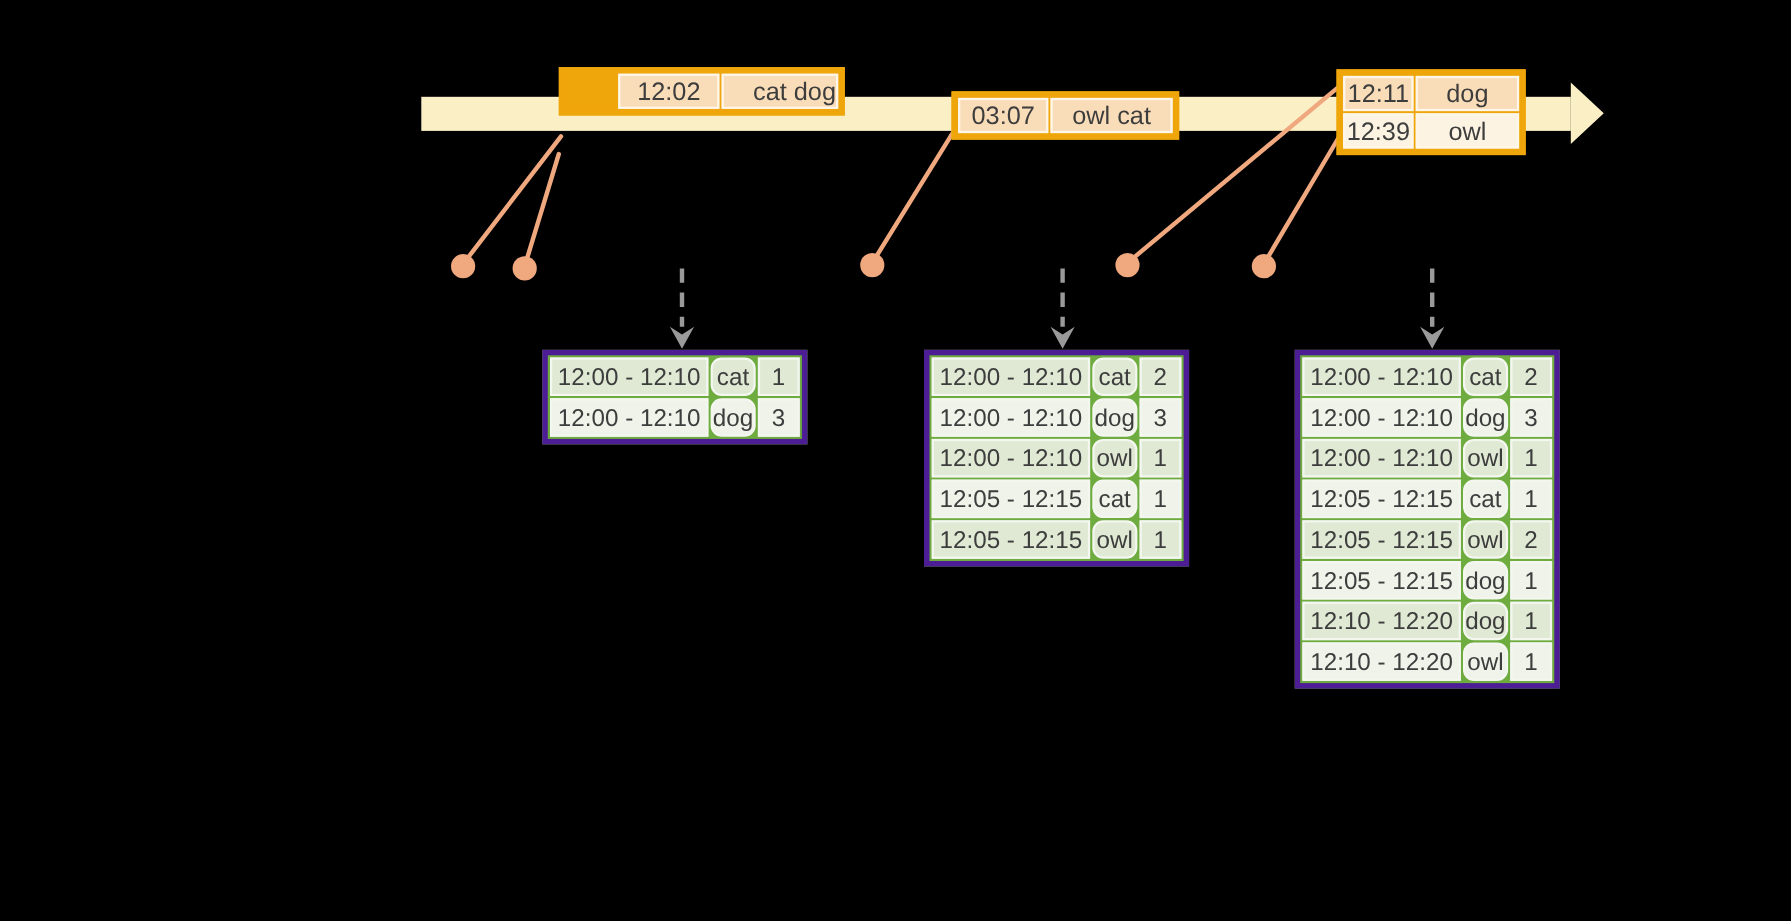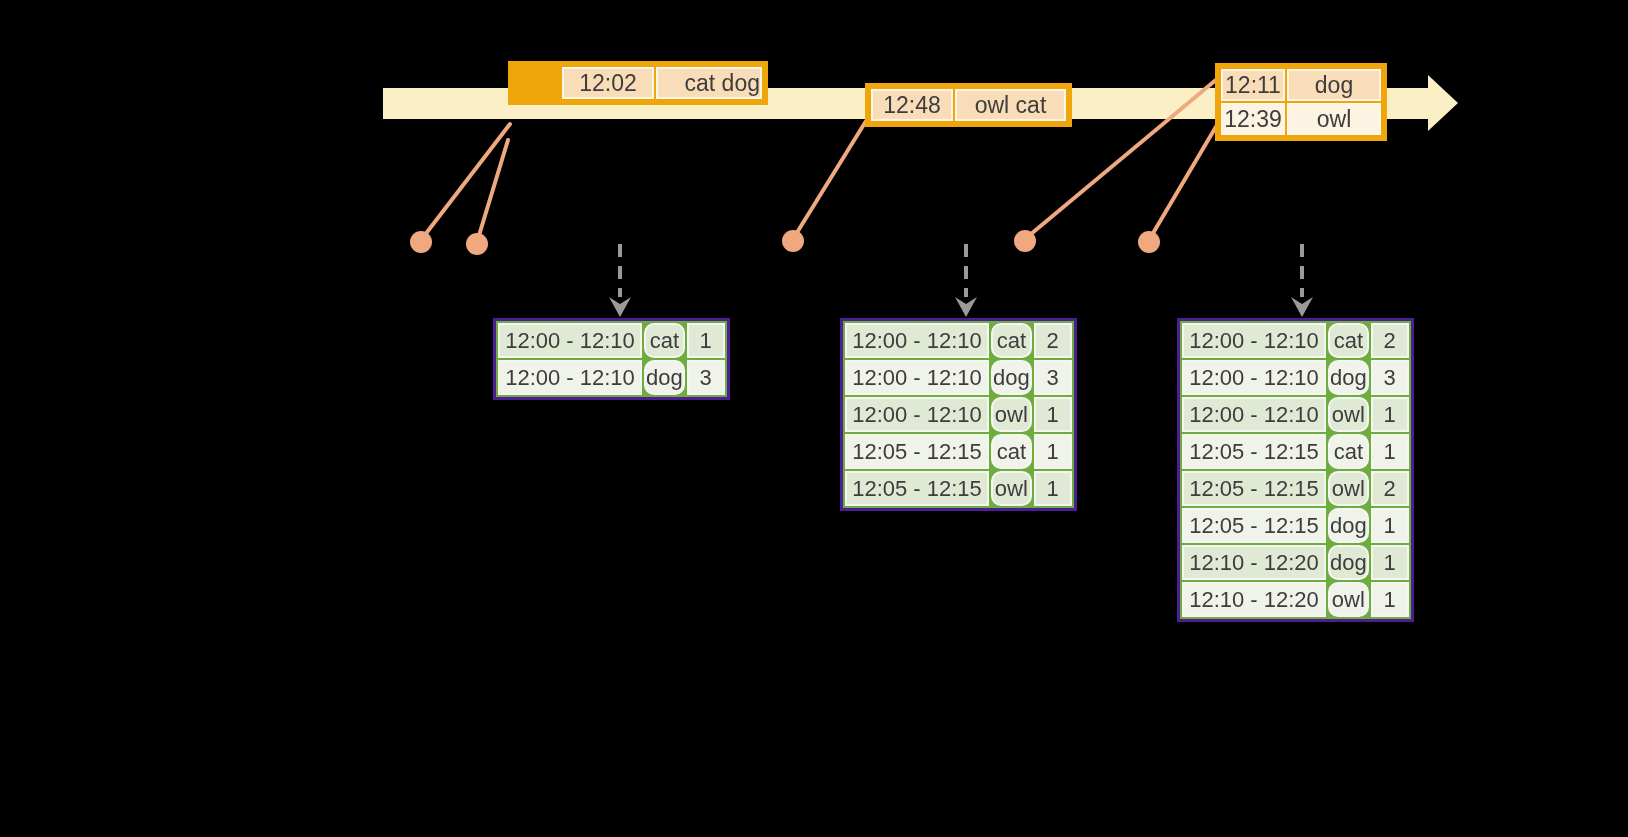--- a/index.html
+++ b/index.html
@@ -14,21 +14,21 @@
   
   .etable{background:#EFA60A;border:4px solid #EFA60A;}
   .etable td{border:2px solid #FEF7E9;height:32px;font-size:23px;}
   .etable tr.dark td{background:#F9DCB8;}
   .etable tr.light td{background:#FDF3E3;}
   #et1{left:508px;top:61px;padding-left:48px;} #et1 .c1{width:92px;} #et1 .c2{width:106px;text-align:right;}
   #et2{left:865px;top:83px;} #et2 .c1{width:82px;} #et2 .c2{width:111px;margin-left:20px;}
   #et3{left:1215px;top:63px;} #et3 .c1{width:64px;} #et3 .c2{width:94px;}
 
   
-  .rtable{background:#6FAC3F;border:3px solid #4c1d95;}
+  .rtable{background:#6FAC3F;border:5px solid #4c1d95;}
   .rtable td{border:2px solid #F4F7F0;height:35px;font-size:22px;}
   .rtable tr.dark td{background:#DFE9D3;}
   .rtable tr.light td{background:#EFF3E9;}
   .rtable .cw{width:144px;} .rtable .cn{width:37px;border-radius:10px;} .rtable .cc{width:38px;}
   #rt1{left:493px;top:318px;}
   #rt2{left:840px;top:318px;}
   #rt3{left:1177px;top:318px;}
 </style>
 </head>
 <body>
@@ -72,21 +72,21 @@
         <tr class="dark">
       <td class="c1">12:02</td>
       <td class="c2">cat dog</td>
     </tr>
   </tbody>
     </table>
 
   <table id="et2" class="etable">
     <tbody>
         <tr class="dark">
-      <td class="c1">12:48</td>
+      <td class="c1">03:07</td>
       <td class="c2">owl cat</td>
     </tr>
   </tbody>
     </table>
 
   <table id="et3" class="etable">
     <tbody>
         <tr class="dark">
       <td class="c1">12:11</td>
       <td class="c2">dog</td>

